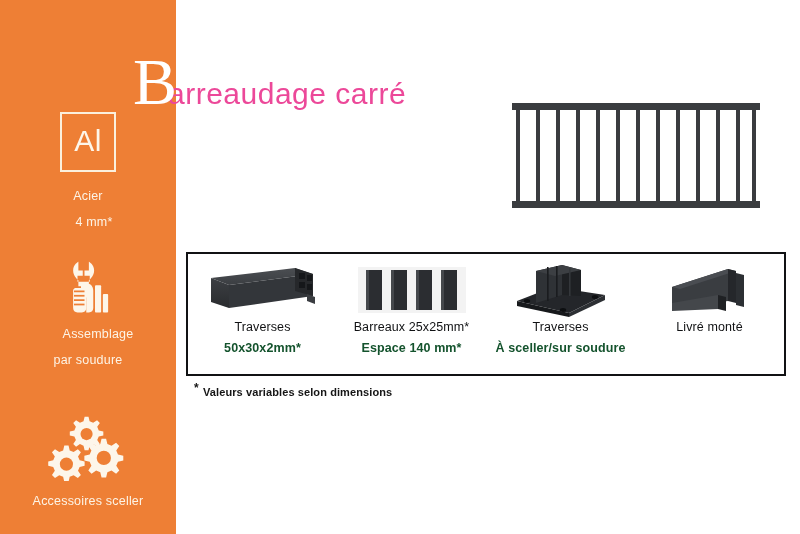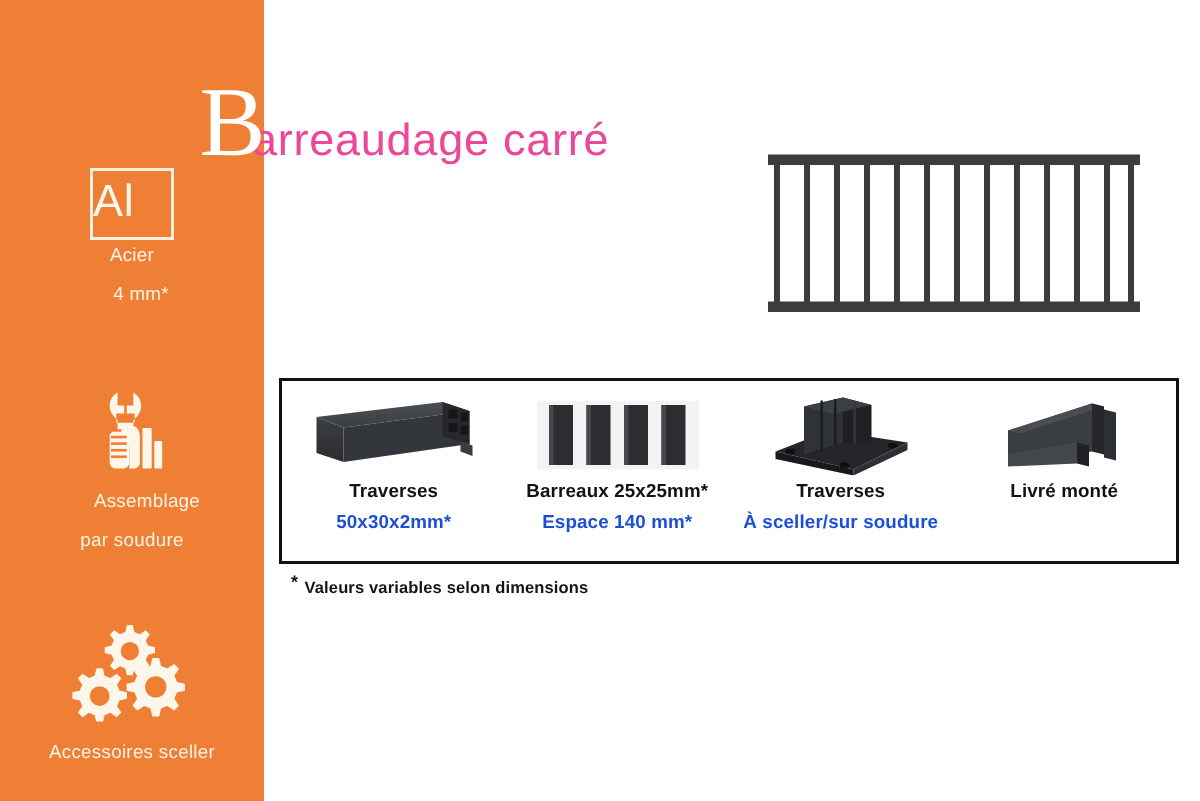--- a/index.html
+++ b/index.html
@@ -37,27 +37,27 @@
     font-size: 12.5px;
     letter-spacing: 0.2px;
     line-height: 20px;
     color: #fdf4e6;
     white-space: nowrap;
   }
 
   
   #al-badge {
     width: 56px;
-    height: 48px;
+    height: 60px;
     margin: 0 auto;
     border: 2.5px solid #fbf0dd;
     box-sizing: border-box;
     display: flex;
     align-items: center;
-    justify-content: flex-start;
+    justify-content: center;
   }
   #al-badge span {
     font-size: 30px;
     color: #fdf6ea;
     font-family: "Liberation Sans", sans-serif;
     letter-spacing: 0.5px;
     line-height: 1;
     position: relative;
     top: -1px;
   }
@@ -151,28 +151,28 @@
   .feature-art {
     height: 56px;
     width: 100%;
     display: flex;
     align-items: center;
     justify-content: center;
   }
   .feature-title {
     font-size: 12.5px;
     color: #111214;
-    font-weight: 700;
+    font-weight: 400;
     margin-top: 2px;
     white-space: nowrap;
     letter-spacing: 0.1px;
   }
   .feature-sub {
     font-size: 12.5px;
-    color: #1d4ed8;
+    color: #14532d;
     font-weight: 700;
     margin-top: 7px;
     white-space: nowrap;
     letter-spacing: 0.1px;
   }
 
   
   #footnote {
     position: absolute;
     left: 203px;
@@ -192,21 +192,21 @@
 </style>
 </head>
 <body>
 
 <div id="sidebar">
 
   <div class="side-block" style="top:112px;">
     <div id="al-badge">
       <span>Al</span>
     </div>
-    <div class="side-label" style="margin-top:0;">Acier</div>
+    <div class="side-label" style="margin-top:14px;">Acier</div>
     <div class="side-label" style="margin-top:6px;padding-left:12px;">4 mm*</div>
   </div>
 
   <div class="side-block" style="top:258px;">
     <div class="icon-wrap">
       <svg width="56" height="56" viewBox="0 0 64 64" aria-hidden="true">
         <g fill="#fdf6ea">
 
           <path d="M21 3 L21 13 L26 13 L26 19 L20 19 L20 26 L34 26 L34 19 L28 19 L28 13 L33 13 L33 3
                    C33 3 39 6 39 13 C39 20 33 24 33 24 L33 31 L21 31 L21 24 C21 24 15 20 15 13 C15 6 21 3 21 3 Z"></path>

